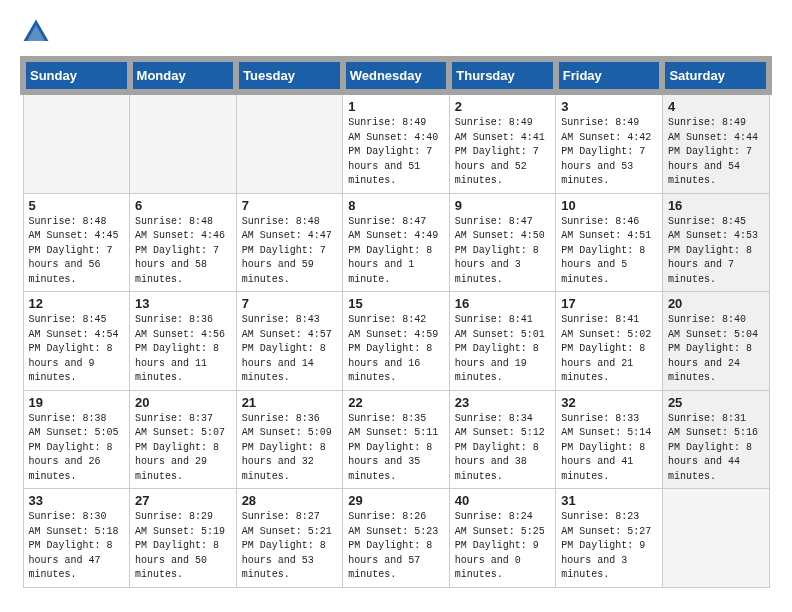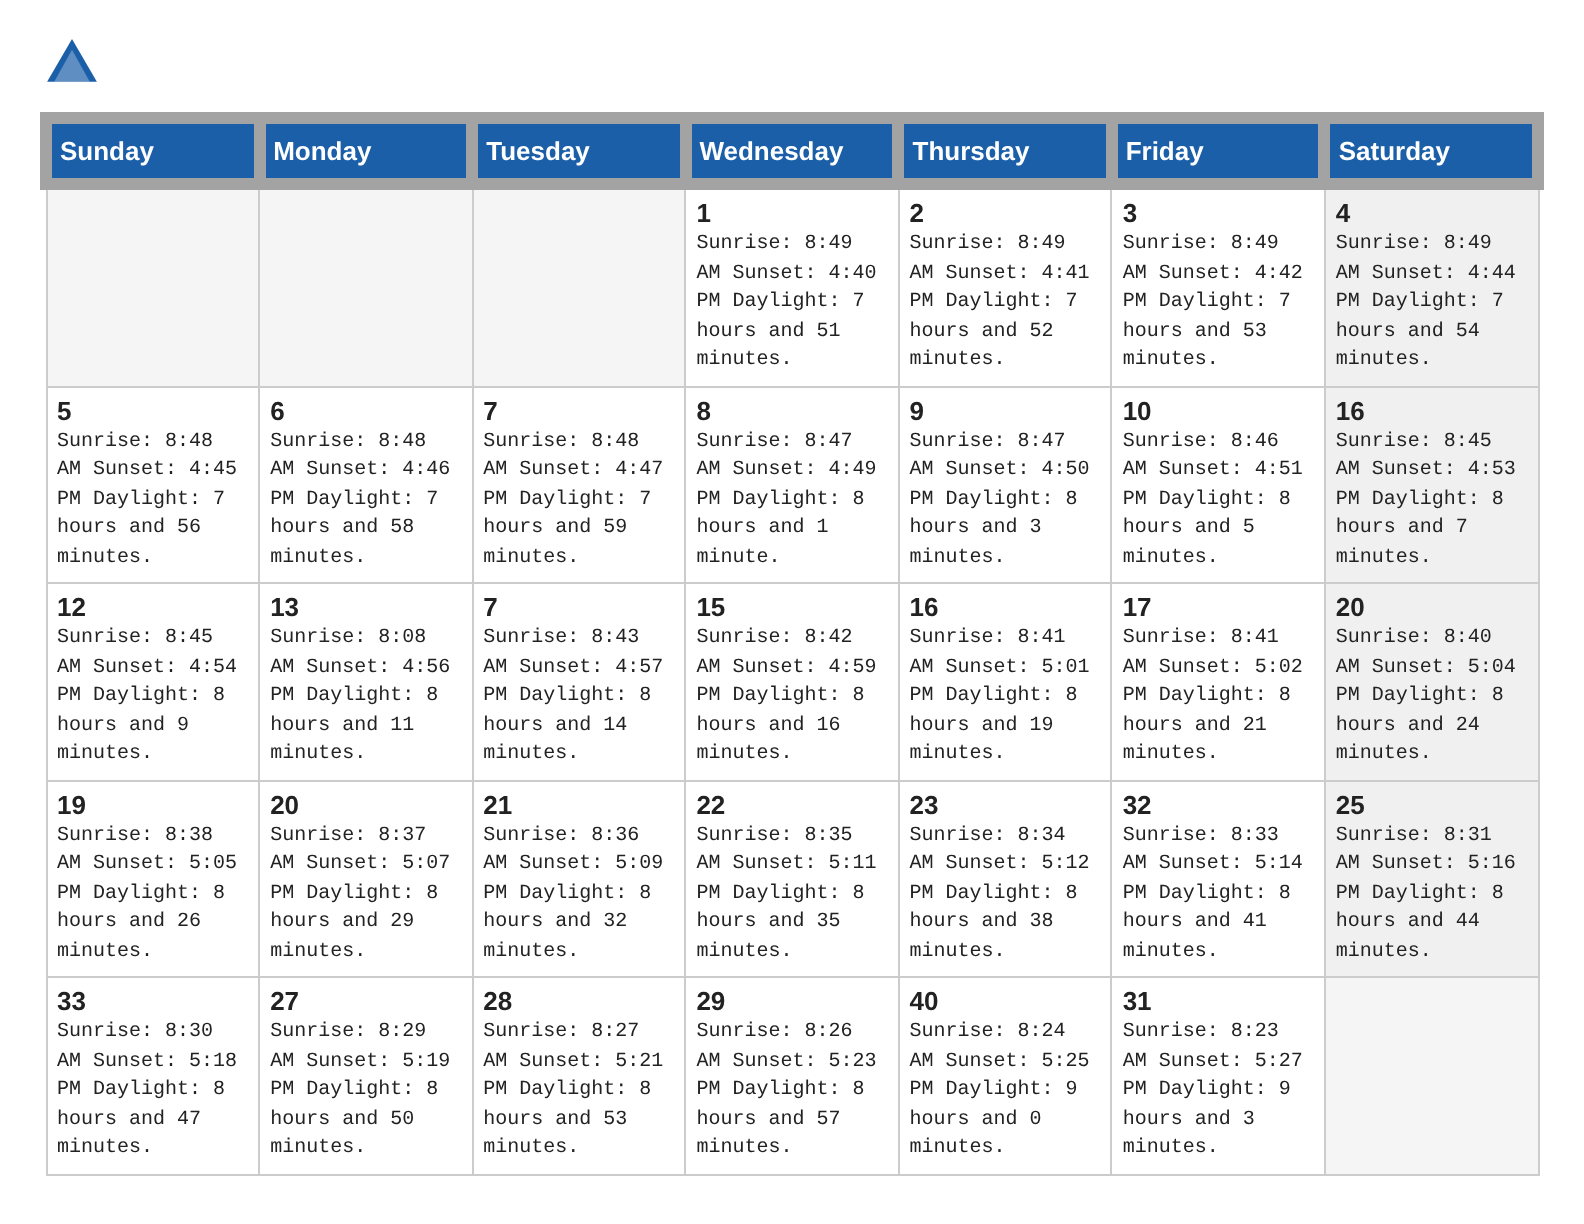--- a/index.html
+++ b/index.html
@@ -214,21 +214,21 @@
       <tr>
         <td>
           <span class="day-num">12</span>
           <div class="day-info">Sunrise: 8:45 AM
 Sunset: 4:54 PM
 Daylight: 8 hours
 and 9 minutes.</div>
         </td>
         <td>
           <span class="day-num">13</span>
-          <div class="day-info">Sunrise: 8:08 AM
+          <div class="day-info">Sunrise: 8:36 AM
 Sunset: 4:56 PM
 Daylight: 8 hours
 and 11 minutes.</div>
         </td>
         <td>
           <span class="day-num">7</span>
           <div class="day-info">Sunrise: 8:43 AM
 Sunset: 4:57 PM
 Daylight: 8 hours
 and 14 minutes.</div>

